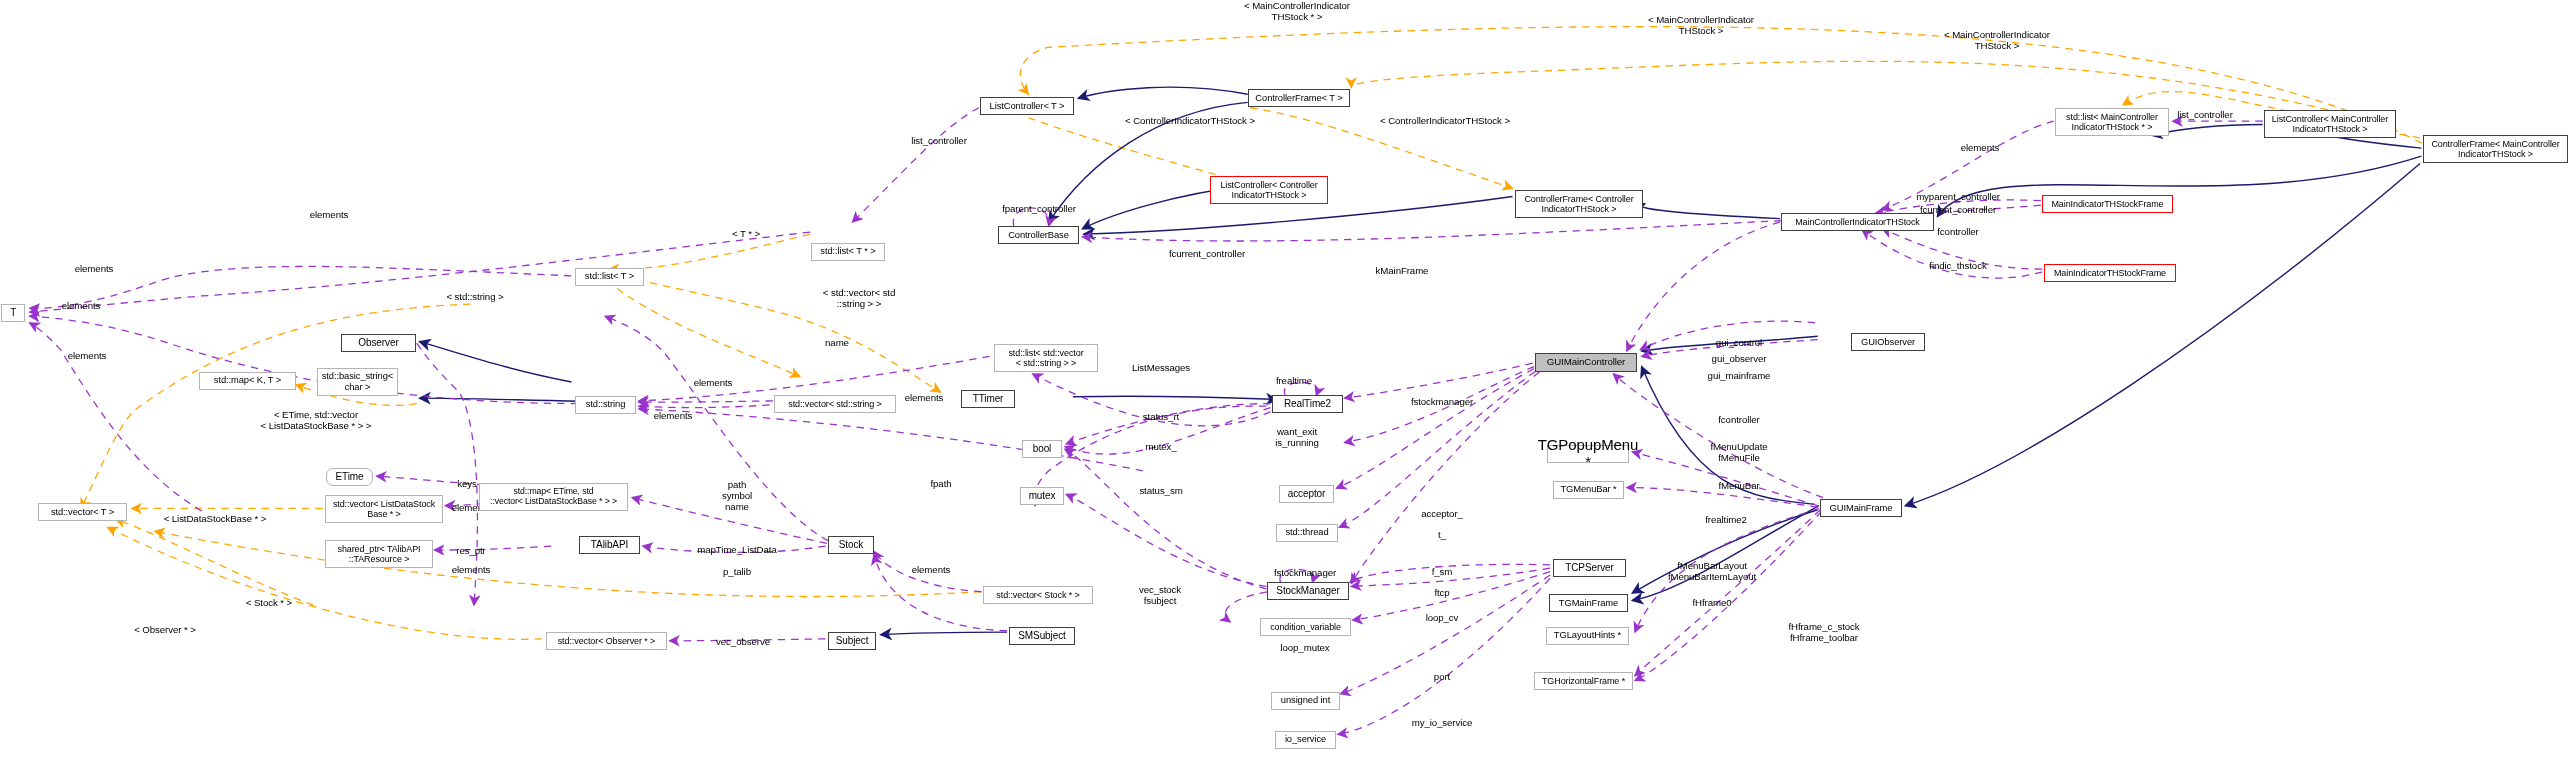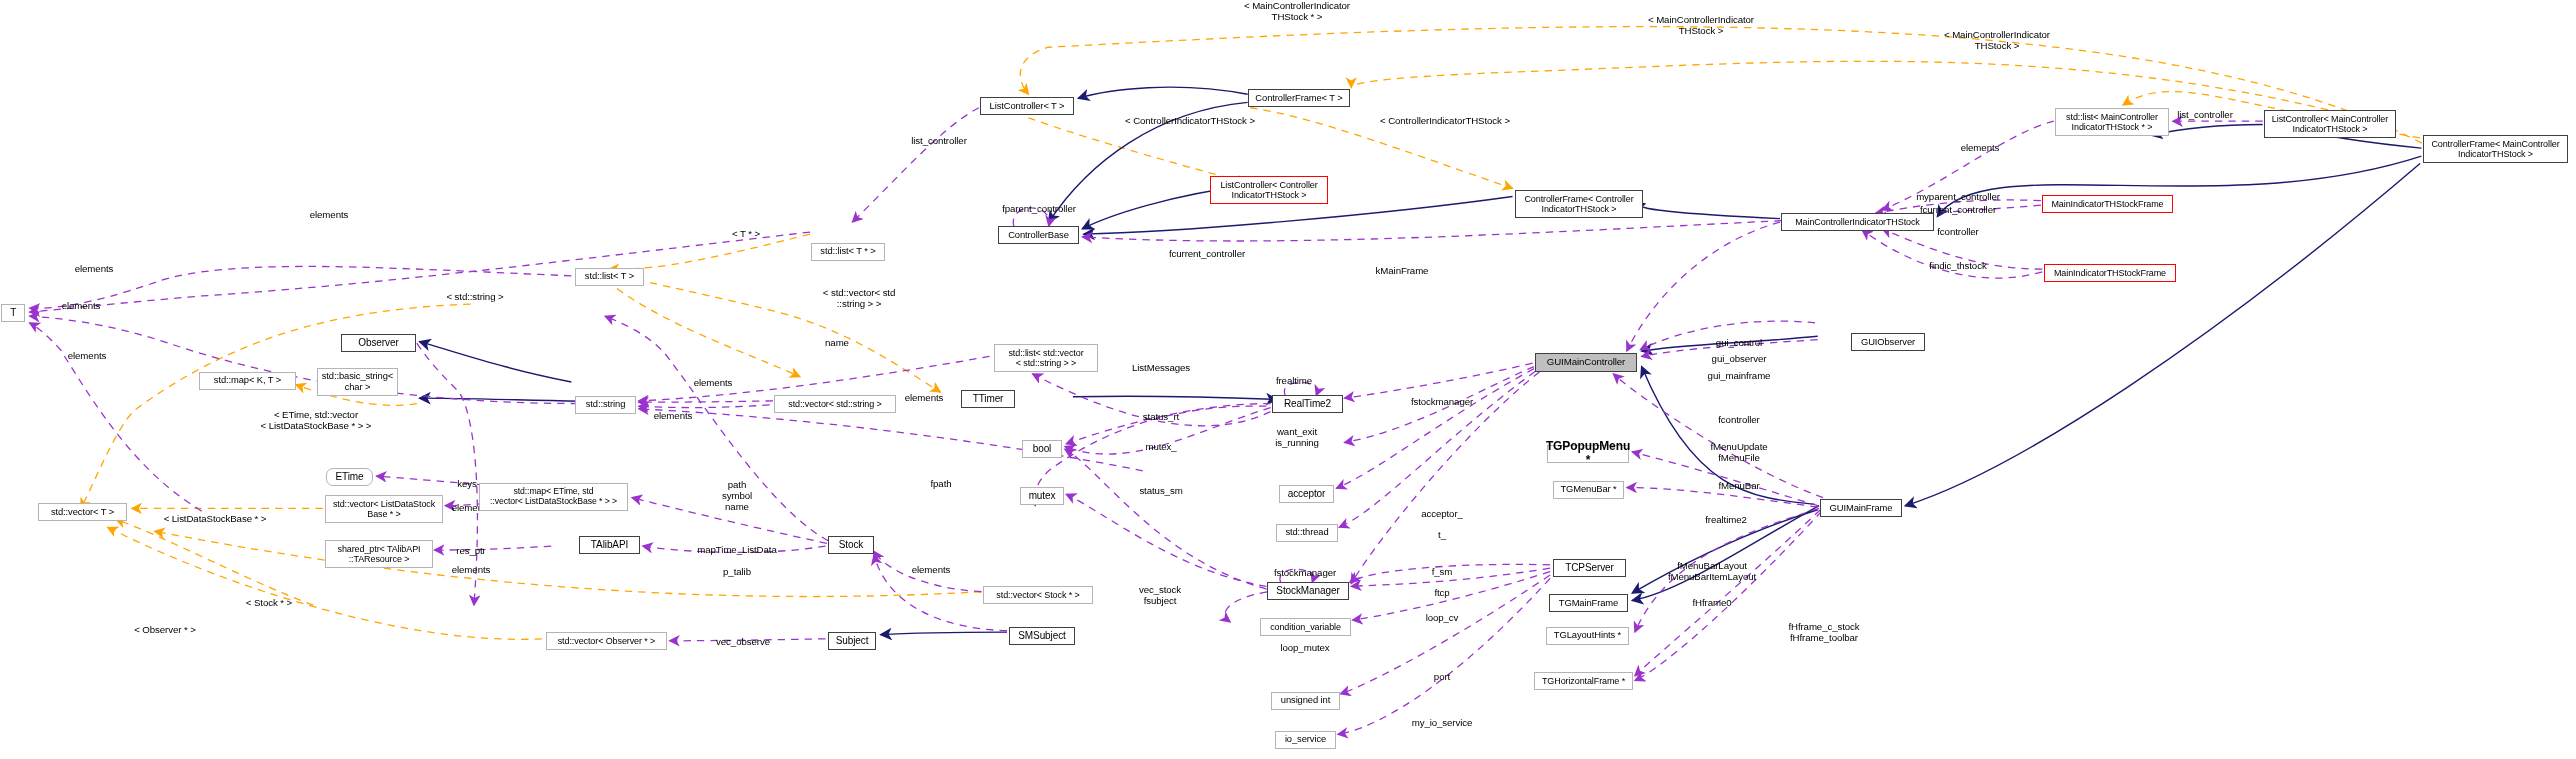--- a/index.html
+++ b/index.html
@@ -220,21 +220,21 @@
   <div class="node n-plain" style="left:1279px;top:485px;width:55px;height:17.5px;">acceptor</div>
   <div class="node n-plain" style="left:1276px;top:524px;width:62px;height:17.5px;font-size:9.4px;">std::thread</div>
   <div class="node n-class" style="left:1267px;top:582px;width:82px;height:18px;">StockManager</div>
   <div class="node n-plain" style="left:1260px;top:618px;width:91px;height:17.5px;font-size:9px;">condition_variable</div>
   <div class="node n-plain" style="left:1271px;top:692px;width:69px;height:17.5px;font-size:9.4px;">unsigned int</div>
   <div class="node n-plain" style="left:1275px;top:731px;width:61px;height:17.5px;font-size:9.4px;">io_service</div>
   <div class="node n-class" style="left:1553px;top:559px;width:73px;height:18px;">TCPServer</div>
   <div class="node n-class" style="left:1549px;top:594px;width:79px;height:18px;font-size:9.4px;">TGMainFrame</div>
   <div class="node n-plain" style="left:1546px;top:627px;width:83px;height:17.5px;font-size:9.4px;">TGLayoutHints *</div>
   <div class="node n-plain" style="left:1534px;top:672px;width:99px;height:18px;font-size:9px;">TGHorizontalFrame *</div>
-  <div class="node n-plain" style="left:1547px;top:445px;width:82px;height:17.5px;font-size:12px;font-weight:bold;">TGPopupMenu *</div>
+  <div class="node n-plain" style="left:1547px;top:445px;width:82px;height:17.5px;font-size:15px;">TGPopupMenu *</div>
   <div class="node n-plain" style="left:1553px;top:481px;width:71px;height:17.5px;font-size:9.4px;">TGMenuBar *</div>
   <div class="node n-current" style="left: 1535px; top: 353px; width: 102px; height: 19px; font-size: 9.7px; background: rgb(191, 191, 191);">GUIMainController</div>
   <div class="node n-class" style="left:1819px;top:333px;width:74px;height:18px;font-size:9.4px;margin-left:32px;">GUIObserver</div>
   <div class="node n-class" style="left:1820px;top:499px;width:82px;height:18px;font-size:9.4px;">GUIMainFrame</div>
   <div class="node n-class" style="left:998px;top:226px;width:81px;height:18px;font-size:9.4px;">ControllerBase</div>
   <div class="node n-class" style="left:980px;top:97px;width:94px;height:18px;font-size:9.4px;">ListController&lt; T &gt;</div>
   <div class="node n-class" style="left:1248px;top:89px;width:102px;height:18px;font-size:9.4px;">ControllerFrame&lt; T &gt;</div>
   <div class="node n-red" style="left: 1210px; top: 176px; width: 118px; height: 28px; font-size: 9px; border: 1.3px solid rgb(255, 0, 0);">ListController&lt; Controller
 IndicatorTHStock &gt;</div>
   <div class="node n-class" style="left:1515px;top:190px;width:128px;height:28px;font-size:9px;">ControllerFrame&lt; Controller

